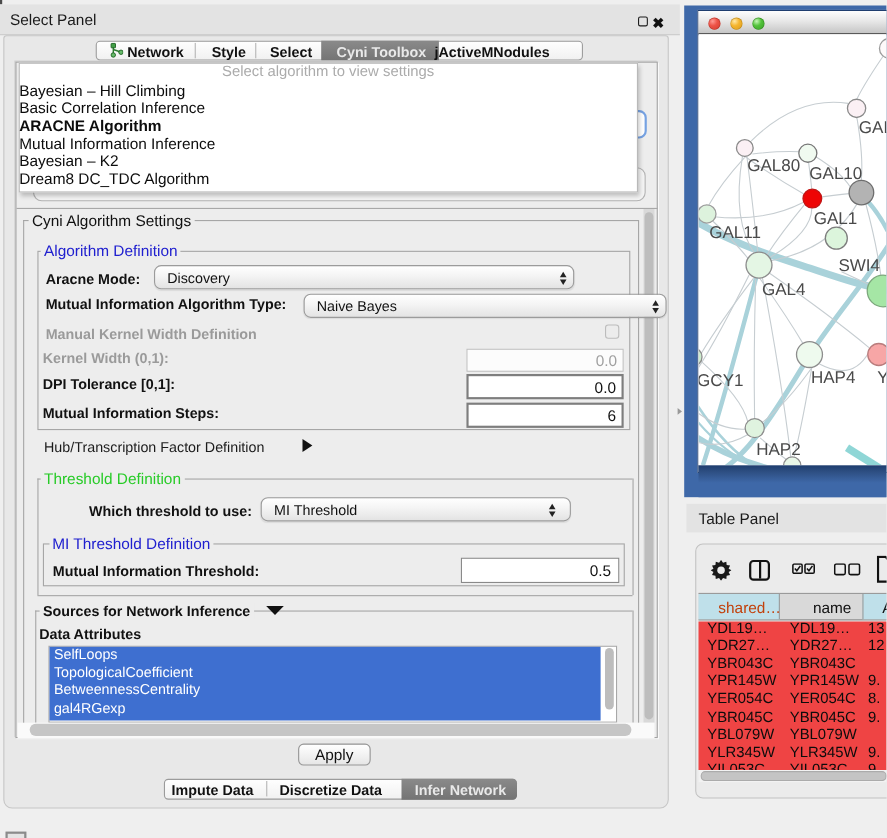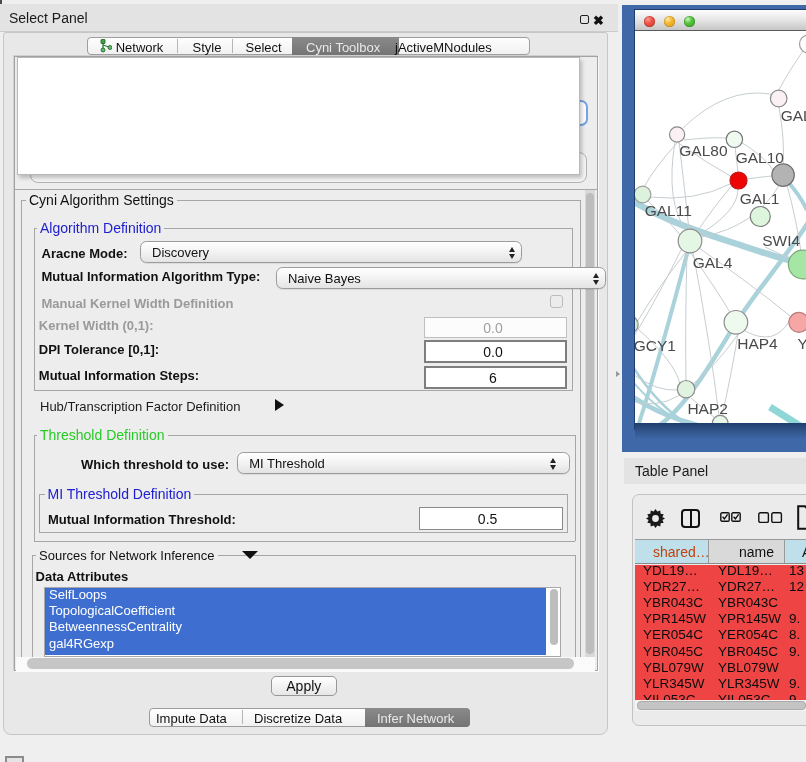--- a/index.html
+++ b/index.html
@@ -1,26 +1,26 @@
 <!DOCTYPE html>
 <html><head>
 <meta charset="utf-8">
 <style>
 *{margin:0;padding:0;box-sizing:border-box}
 html,body{width:806px;height:762px;overflow:hidden}
 body{position:relative;background:#efefef;font-family:"Liberation Sans",sans-serif;-webkit-font-smoothing:antialiased}
 .abs{position:absolute}
-.b{font-weight:normal}
+.b{font-weight:bold}
 .lbl{position:absolute;font-size:13px;font-weight:bold;color:#111;white-space:nowrap}
 .combo{position:absolute;height:22px;border:1px solid #9b9b9b;border-radius:6.5px;background:linear-gradient(180deg,#ffffff 0%,#f4f4f4 45%,#e3e3e3 100%);box-shadow:0 1px 1px rgba(0,0,0,0.08)}
 .combo .ct{position:absolute;left:11px;top:3px;font-size:13px;color:#111;white-space:nowrap}
 .carr{position:absolute;width:7px;height:12px}
 .carr:before{content:"";position:absolute;left:0;top:0;border-left:3.5px solid transparent;border-right:3.5px solid transparent;border-bottom:5px solid #222}
 .carr:after{content:"";position:absolute;left:0;bottom:0;border-left:3.5px solid transparent;border-right:3.5px solid transparent;border-top:5px solid #222}
-.field{position:absolute;background:#fff;font-size:14px;color:#111;text-align:center}
+.field{position:absolute;background:#fff;font-size:14px;color:#111;text-align:right}
 .gline{position:absolute;background:#a6a6a6}
 .gtitle{position:absolute;font-size:14px;background:#ededed;padding:0 3px;white-space:nowrap}
 </style>
 </head>
 <body>
 
 <div class="abs" style="left:0;top:0;width:2px;height:4px;background:#4a4a4a"></div>
 <div class="abs" id="cp-titlebar" style="left:0;top:4px;width:618px;height:28px;background:#e3e3e3;border-bottom:1px solid #cbcbcb">
   <div class="abs" style="left:9px;top:0;height:28px;line-height:28px;font-size:14px;color:#1a1a1a">Select Panel</div>
   <div class="abs" style="left:579.5px;top:11px;width:9.5px;height:9px;border:1.5px solid #1d1d1d;border-radius:2px"></div>
@@ -84,21 +84,21 @@
 <div class="abs" style="left:40px;top:398.5px;font-size:13px;color:#1b1b1b">Hub/Transcription Factor Definition</div>
 <div class="abs" style="left:275px;top:399px;width:0;height:0;border-top:6px solid transparent;border-bottom:6px solid transparent;border-left:9px solid #111"></div>
 
 <div class="gline" style="left:33.7px;top:435px;width:1px;height:106px"></div>
 <div class="gline" style="left:574.5px;top:435px;width:1px;height:106px"></div>
 <div class="gline" style="left:33.7px;top:435px;width:541px;height:1px"></div>
 <div class="gline" style="left:33.7px;top:540.5px;width:541.8px;height:1px"></div>
 <div class="gtitle" style="left:37px;top:427px;color:#27cb27">Threshold Definition</div>
 
 <div class="lbl" style="left:81px;top:457px">Which threshold to use:</div>
-<div class="combo" style="left:237.2px;top:452px;width:333px">
+<div class="combo" style="left:237.2px;top:452px;width:282px">
   <span class="ct">MI Threshold</span>
     <span class="carr" style="right:12px;top:5px"></span>
 </div>
 
 <div class="abs" style="left:39px;top:493.5px;width:529px;height:39px;border:1px solid #a6a6a6"></div>
 <div class="gtitle" style="left:44.5px;top:485.5px;color:#2020cf">MI Threshold Definition</div>
 <div class="lbl" style="left:48px;top:512px">Mutual Information Threshold:</div>
 <div class="field" style="left:418.6px;top:506.5px;width:144px;height:23.5px;border:1.5px solid #8a8a8a;padding:3px 6px 12px 0">0.5</div>
 
 <div class="gline" style="left:32.1px;top:555px;width:1px;height:102px"></div>
@@ -121,20 +121,22 @@
 <div class="abs" style="left:148.6px;top:708px;width:321.4px;height:18.5px;background:linear-gradient(180deg,#fefefe,#f1f1f1);border:1px solid #9b9b9b;border-radius:4px"></div>
 <div class="abs" style="left:364.5px;top:708px;width:105.5px;height:18.5px;background:linear-gradient(180deg,#8a8a8a,#747474);border-radius:0 4px 4px 0"></div>
 <div class="abs" style="left:241.7px;top:710px;width:1px;height:14px;background:#b5b5b5"></div>
 <div class="abs b" style="left:156px;top:711px;font-size:13px;color:#111">Impute Data</div>
 <div class="abs b" style="left:254px;top:711px;font-size:13px;color:#111">Discretize Data</div>
 <div class="abs b" style="left:377px;top:711px;font-size:13px;color:#e9e9e9">Infer Network</div>
 
 <div class="abs" style="left:5px;top:756px;width:19px;height:10px;border:2px solid #8b8b8b;background:#e4e4e4"></div>
 
 <div class="abs" id="popup" style="left:16.5px;top:57px;width:563.5px;height:117.5px;background:#fff;border:1px solid #b9b9b9;box-shadow:2px 3px 4px rgba(0,0,0,0.22)">
+  <div style="height:16px;text-align:center;font-size:13.5px;color:#ababab;line-height:14px">Select algorithm to view settings</div>
+  <div style="font-size:14px;color:#0c0c0c;line-height:15.9px;padding-left:0px;padding-top:1px">Bayesian – Hill Climbing<br>Basic Correlation Inference<br><span class="b">ARACNE Algorithm</span><br>Mutual Information Inference<br>Bayesian – K2<br>Dream8 DC_TDC Algorithm</div>
 </div>
 
 <div class="abs" style="left:616px;top:371px;width:0;height:0;border-top:3px solid transparent;border-bottom:3px solid transparent;border-left:4.5px solid #999"></div>
 
 <div class="abs" id="netpanel" style="left:621.8px;top:4.5px;width:184.2px;height:447.5px;background:#3e68a8"></div>
 <div class="abs" id="macwin" style="left:633.8px;top:8.9px;width:173px;height:421.6px;background:#fff;border:1.5px solid #1e3d6e"></div>
 <div class="abs" id="mactitle" style="left:635.3px;top:10.4px;width:171px;height:21px;background:linear-gradient(180deg,#fdfdfd 0%,#e8e8e8 45%,#c6c6c6 100%);border-bottom:1px solid #5a5a5a"></div>
 <div class="abs" style="left:644px;top:16px;width:11px;height:11px;border-radius:50%;background:radial-gradient(circle at 35% 30%,#ff9a93 0%,#ed5347 40%,#d03a2c 100%);box-shadow:inset 0 0 0 0.5px rgba(140,30,20,0.55)"></div>
 <div class="abs" style="left:663.8px;top:16px;width:11px;height:11px;border-radius:50%;background:radial-gradient(circle at 35% 30%,#ffe9a8 0%,#f5b52e 40%,#d79a1e 100%);box-shadow:inset 0 0 0 0.5px rgba(150,105,15,0.55)"></div>
 <div class="abs" style="left:683.8px;top:16px;width:11px;height:11px;border-radius:50%;background:radial-gradient(circle at 35% 30%,#c7f7b8 0%,#52c23a 40%,#3a9e28 100%);box-shadow:inset 0 0 0 0.5px rgba(35,105,20,0.55)"></div>

